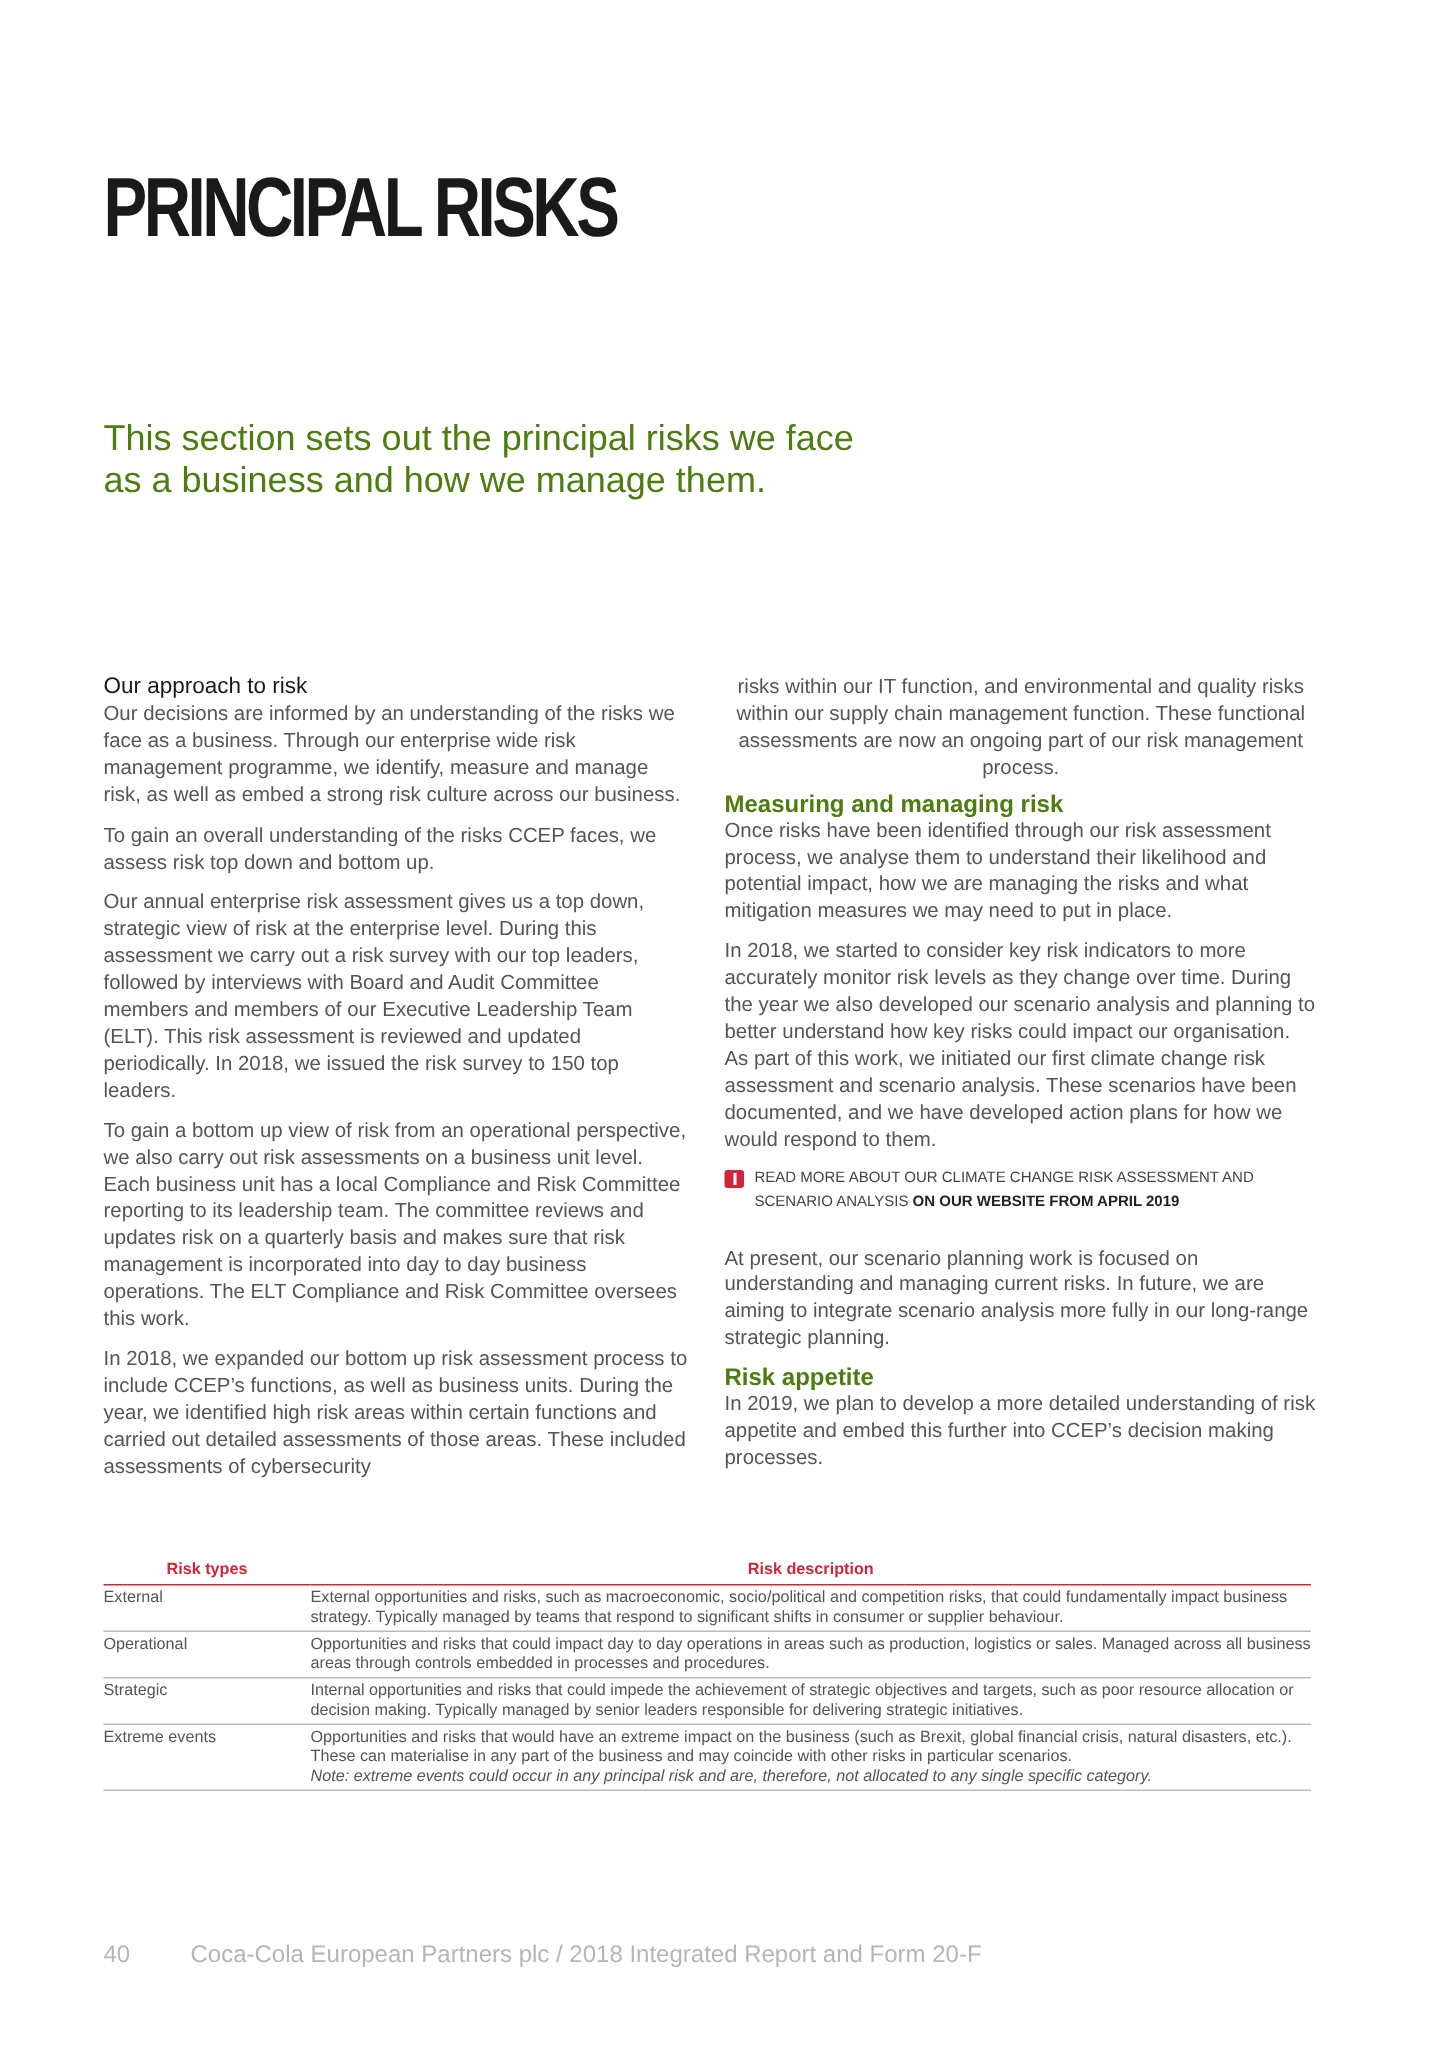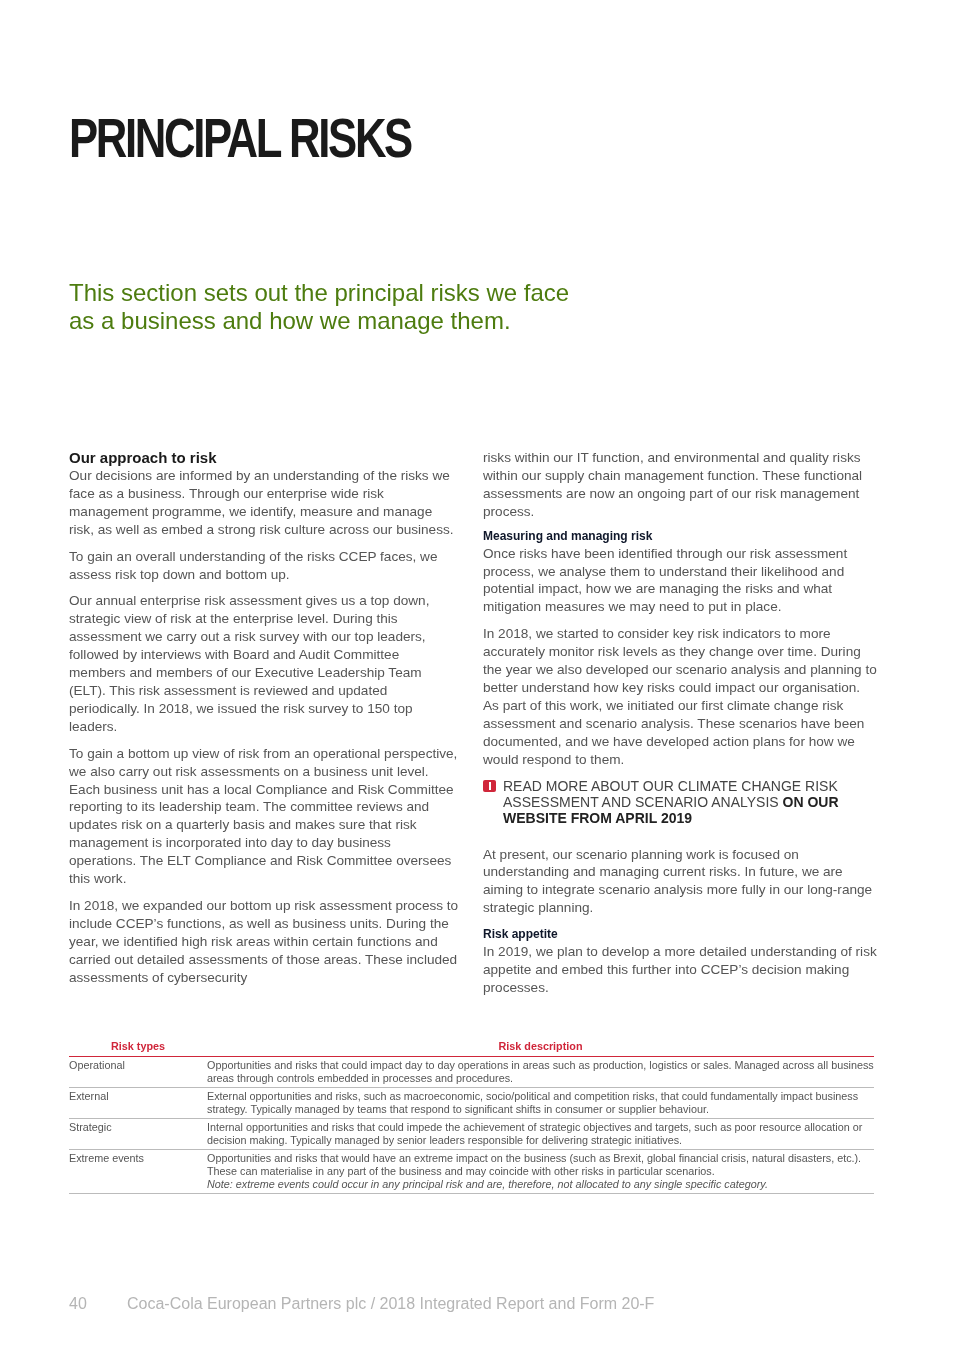--- a/index.html
+++ b/index.html
@@ -7,25 +7,25 @@
          font-family: "Liberation Sans", sans-serif; color: #4a4a4a; }
   .title { position: absolute; left: 69px; top: 104px; margin: 0;
            font-family: "Liberation Sans", sans-serif; font-weight: 700;
            font-size: 56px; line-height: 68px; color: #1a1a1a;
            letter-spacing: -3px; transform: scaleX(0.78); transform-origin: left top; }
   .intro { position: absolute; left: 69px; top: 279px; width: 520px;
            font-size: 24px; line-height: 28px; color: #4d7c0f; }
   .col { position: absolute; top: 449px; width: 390px; font-size: 13.6px; line-height: 17.9px; color: #555; }
   .col.left { left: 69px; }
   .col.right { left: 483px; width: 395px; }
-  .col h2 { margin: 0; font-size: 15px; line-height: 18px; color: #1a1a1a; font-weight: 700; }
-  .col h3 { margin: 0; font-size: 12px; line-height: 17px; color: #0f172a; font-weight: 700; }
+  .col h2 { margin: 0; font-size: 15px; line-height: 18px; color: #1a1a1a; font-weight: 400; }
+  .col h3 { margin: 0; font-size: 16px; line-height: 17px; color: #4d7c0f; font-weight: 700; }
   .col p { margin: 0 0 9px 0; }
-  .col p.tight { margin-bottom: 7px; }
-  .callout { position: relative; padding-left: 20px; font-size: 14px; line-height: 16px;
+  .col p.tight { margin-bottom: 7px; text-align: center; }
+  .callout { position: relative; padding-left: 20px; font-size: 10px; line-height: 16px;
              color: #444; text-transform: uppercase; margin: 6px 0 20px 0; }
   .callout .icon { position: absolute; left: 0; top: 2px; width: 13px; height: 12px;
                    background: #d0263a; border-radius: 2px; }
   .callout .icon::after { content: ""; position: absolute; left: 5.5px; top: 2px; width: 2px; height: 8px; background: #fff; }
   .callout b { color: #222; }
   table.risks { position: absolute; left: 69px; top: 1040px; width: 805px;
                 border-collapse: collapse; font-size: 10.8px; line-height: 13px; color: #555; }
   table.risks th { text-align: center; color: #d0263a; font-weight: 700; padding: 0 0 3px 0;
                    border-bottom: 1px solid #d0263a; }
   table.risks td { vertical-align: top; padding: 2px 0 2px 0; border-bottom: 1px solid #bbb; }
@@ -65,26 +65,26 @@
 
 <table class="risks">
   <thead>
     <tr>
       <th>Risk types</th>
       <th>Risk description</th>
     </tr>
   </thead>
   <tbody>
     <tr>
+      <td class="type">External</td>
+      <td>External opportunities and risks, such as macroeconomic, socio/political and competition risks, that could fundamentally impact business strategy. Typically managed by teams that respond to significant shifts in consumer or supplier behaviour.</td>
+    </tr>
+    <tr>
       <td class="type">Operational</td>
       <td>Opportunities and risks that could impact day to day operations in areas such as production, logistics or sales. Managed across all business areas through controls embedded in processes and procedures.</td>
-    </tr>
-    <tr>
-      <td class="type">External</td>
-      <td>External opportunities and risks, such as macroeconomic, socio/political and competition risks, that could fundamentally impact business strategy. Typically managed by teams that respond to significant shifts in consumer or supplier behaviour.</td>
     </tr>
     <tr>
       <td class="type">Strategic</td>
       <td>Internal opportunities and risks that could impede the achievement of strategic objectives and targets, such as poor resource allocation or decision making. Typically managed by senior leaders responsible for delivering strategic initiatives.</td>
     </tr>
     <tr>
       <td class="type">Extreme events</td>
       <td>
         <div>Opportunities and risks that would have an extreme impact on the business (such as Brexit, global financial crisis, natural disasters, etc.). These can materialise in any part of the business and may coincide with other risks in particular scenarios.</div>
         <em>Note: extreme events could occur in any principal risk and are, therefore, not allocated to any single specific category.</em>

